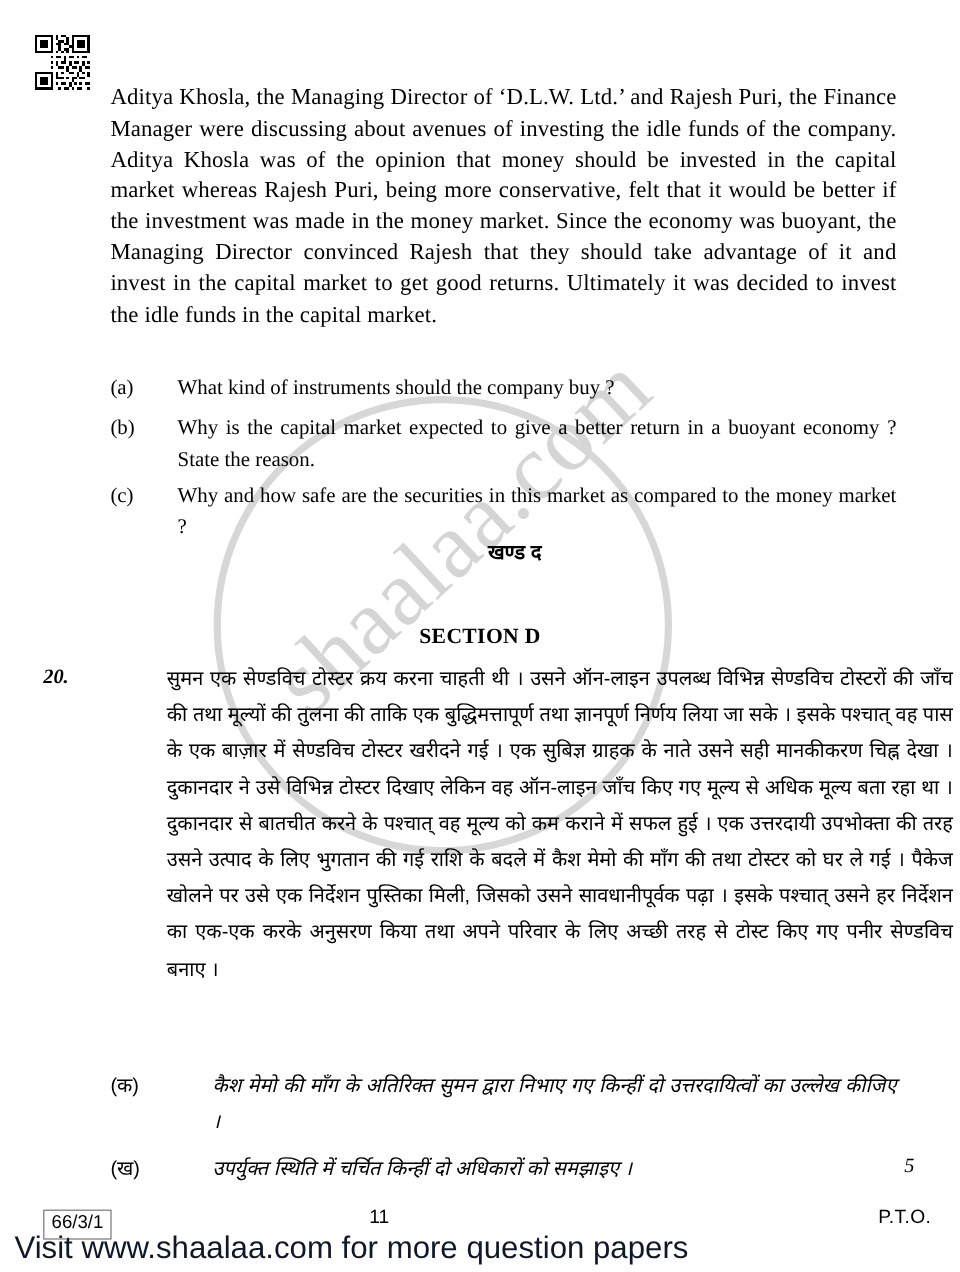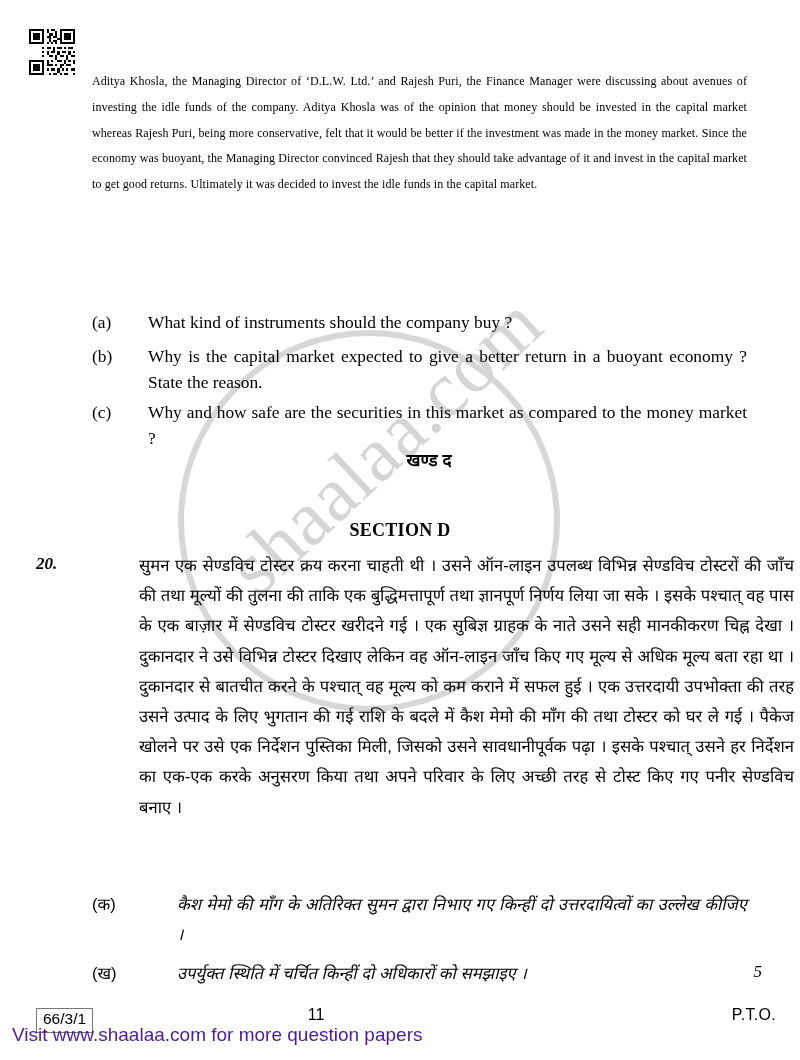--- a/index.html
+++ b/index.html
@@ -75,21 +75,21 @@
     position: absolute;
     left: 0; top: 0;
     width: 800px;
     z-index: 2;
   }
 
   .para-en {
     position: absolute;
     left: 92px;
     width: 655px;
-    font-size: 12px;
+    font-size: 19px;
     line-height: 25.8px;
     text-align: justify;
     text-align-last: left;
     letter-spacing: 0.1px;
   }
 
   .qitem {
     position: absolute;
     left: 92px;
     width: 655px;
@@ -204,22 +204,22 @@
     font-family: "Liberation Sans","DejaVu Sans",sans-serif;
     font-size: 16px;
     letter-spacing: 0.3px;
     z-index: 4;
   }
   #footer-banner {
     position: absolute;
     left: 12px;
     top: 1024px;
     font-family: "Liberation Sans","DejaVu Sans",sans-serif;
-    font-size: 19px;
-    color: #4c1d95;
+    font-size: 26px;
+    color: #0f172a;
     z-index: 5;
     white-space: nowrap;
   }
   #hrule {
     position: absolute;
     left: 0;
     top: 1000px;
     width: 800px;
     height: 0px;
     z-index: 1;

